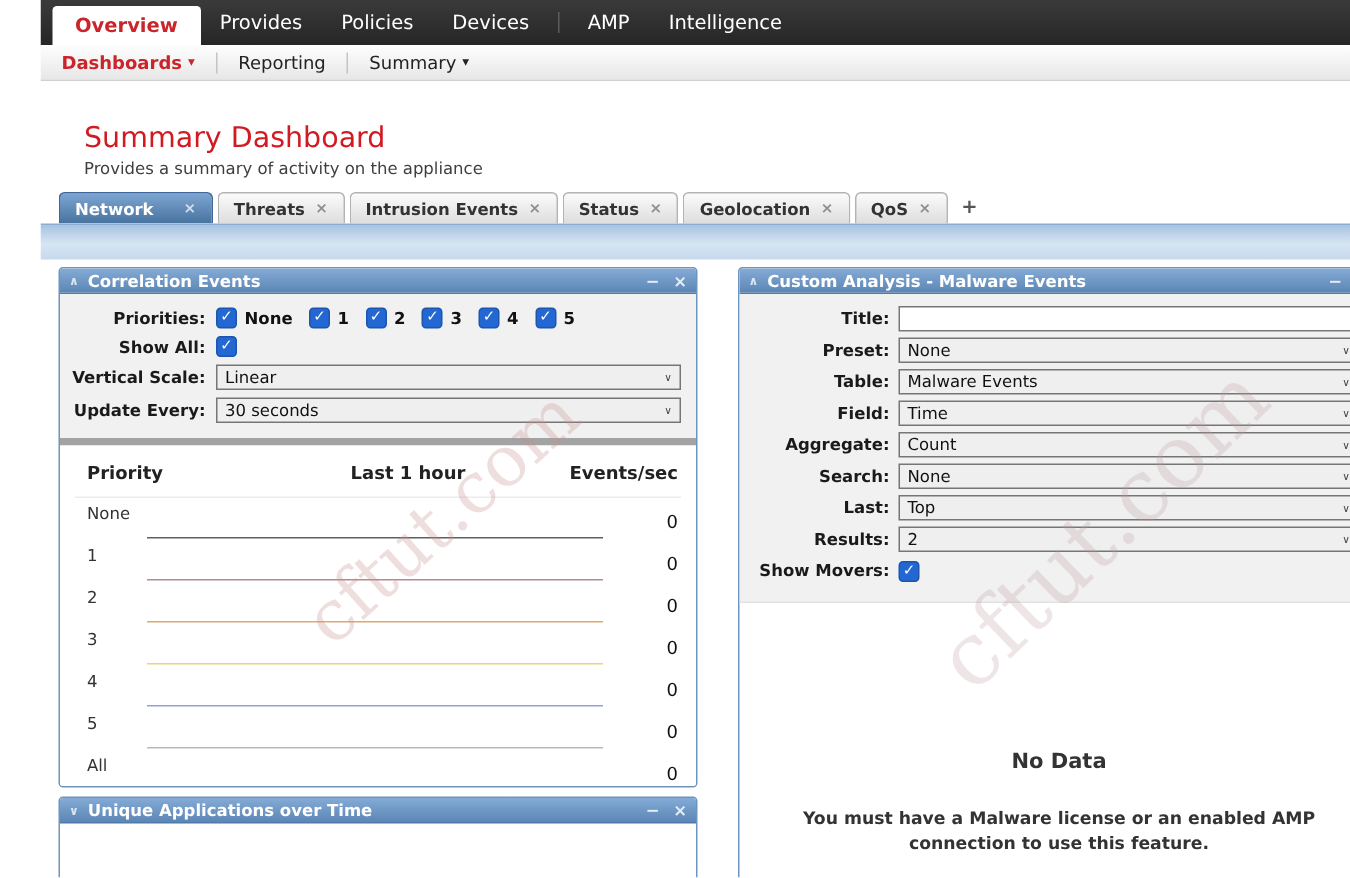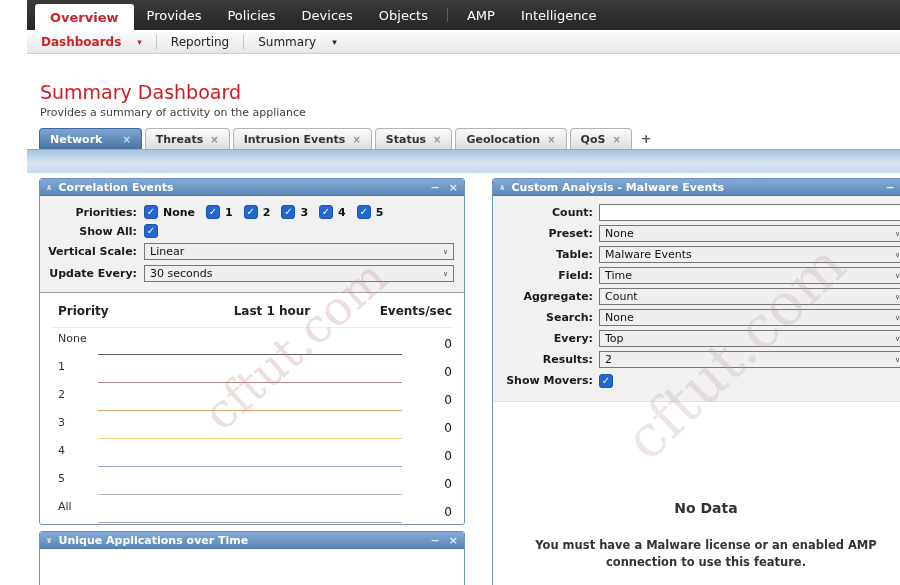--- a/index.html
+++ b/index.html
@@ -12,27 +12,27 @@
     background:linear-gradient(#3a3a3a,#262626); display:flex; align-items:stretch; }
   .topnav-tab-active { margin:4px 0 0 8px; background:#fff; border-radius:3px 3px 0 0;
     padding:6px 15px 0; color:#c9252b; font-weight:bold; font-size:13px; cursor:default; }
   .topnav-item { padding:8px 13px 0; color:#fff; font-size:13px; cursor:default; }
   .topnav-sep { width:1px; background:#5c5c5c; margin:8px 6px; }
 
   
   .subnav { position:absolute; left:0; top:30px; width:100%; height:24px;
     background:linear-gradient(#fefefe,#e7e7e7); border-bottom:1px solid #cfcfcf;
     display:flex; align-items:center; font-size:12px; }
-  .subnav-item { padding:0 14px; color:#222; display:flex; align-items:center; gap:16px; }
+  .subnav-item { padding:0 14px; color:#222; display:flex; align-items:center; gap:4px; }
   .subnav-item.accent { color:#c9252b; font-weight:bold; }
   .subnav-caret { font-size:9px; }
   .subnav-sep { width:1px; height:14px; background:#c4c4c4; }
 
   
-  .page-head { position:absolute; left:13px; top:81px; }
+  .page-head { position:absolute; left:29px; top:81px; }
   .page-title { font-size:19px; color:#d11a22; font-weight:normal; }
   .page-subtitle { font-size:11px; color:#3f3f3f; margin-top:3px; }
 
   
   .dash-tabs { position:absolute; left:12px; top:128px; height:21px; display:flex; align-items:flex-end; }
   .dtab { display:flex; align-items:center; padding:0 10px; height:21px;
     background:linear-gradient(#fbfbfb,#dddddd); border:1px solid #b3b3b3; border-bottom:none;
     border-radius:4px 4px 0 0; margin-right:3px; font-size:11px; font-weight:bold; color:#333; cursor:default; }
   .dtab .x { margin-left:7px; color:#8f8f8f; font-size:10px; font-weight:bold; }
   .dtab.active { background:linear-gradient(#7da5d2,#48739f); border-color:#40669a; color:#fff;gap:13px; }
@@ -50,21 +50,21 @@
     border-bottom:1px solid #4f7aa9; }
   .panel-collapse { color:#d9e5f2; font-size:8px; margin-right:6px; }
   .panel-title { flex:1; }
   .panel-min, .panel-close { color:#e4edf6; font-weight:bold; font-size:11px; margin-left:9px; }
 
   #panel-correlation { left:12px; top:178px; width:426px; height:347px; }
   #panel-custom     { left:465px; top:178px; width:428px; height:440px; }
   #panel-apps       { left:12px; top:531px; width:426px; height:80px; }
 
   
-  .ce-controls { background:#f1f1f1; padding:9px 8px 5px; border-bottom:1px solid #a3a3a3; }
+  .ce-controls { background:#f1f1f1; padding:9px 8px 5px; border-bottom:5px solid #a3a3a3; }
   .ctl-row { display:flex; align-items:center; margin-bottom:5px; }
   .ctl-label { flex:0 0 96px; text-align:right; font-size:11px; font-weight:bold; color:#1a1a1a; padding-right:7px; }
   .cb { width:14px; height:14px; background:#2367d3; border:1px solid #1c55ad; border-radius:3px;
     color:#fff; font-size:10px; line-height:12px; text-align:center; font-weight:bold; }
   .cb-group { display:flex; align-items:center; margin-right:11px; }
   .cb-group .cb-label { font-size:11px; font-weight:bold; margin-left:5px; color:#111; }
   .selectbox { flex:1; height:17px; background:#efefef; border:1px solid #767676;
     display:flex; align-items:center; padding:0 5px; font-size:11px; color:#111; margin-right:2px; }
   .selectbox .chev { margin-left:auto; font-size:7px; color:#444; }
 
@@ -105,21 +105,20 @@
 </head>
 <body>
 
 <div class="stage">
 
   <div class="topnav">
     <div class="topnav-tab-active">Overview</div>
     <div class="topnav-item">Provides</div>
     <div class="topnav-item">Policies</div>
     <div class="topnav-item">Devices</div>
-    <div class="topnav-item">Objects</div>
     <div class="topnav-sep"></div>
     <div class="topnav-item">AMP</div>
     <div class="topnav-item">Intelligence</div>
   </div>
 
   <div class="subnav">
     <div class="subnav-item accent">
       <span>Dashboards</span>
       <span class="subnav-caret">▾</span>
     </div>
@@ -276,21 +275,21 @@
   <div class="panel" id="panel-custom">
     <div class="panel-header">
       <span class="panel-collapse">∧</span>
       <span class="panel-title">Custom Analysis - Malware Events</span>
       <span class="panel-min">−</span>
       <span class="panel-close">×</span>
     </div>
 
     <div class="ca-form">
       <div class="form-row">
-        <div class="form-label">Count:</div>
+        <div class="form-label">Title:</div>
         <input class="text-input" type="text" value="" style="">
       </div>
       <div class="form-row">
         <div class="form-label">Preset:</div>
         <div class="selectbox">
           <span>None</span>
           <span class="chev">∨</span>
         </div>
       </div>
       <div class="form-row">
@@ -315,21 +314,21 @@
         </div>
       </div>
       <div class="form-row">
         <div class="form-label">Search:</div>
         <div class="selectbox">
           <span>None</span>
           <span class="chev">∨</span>
         </div>
       </div>
       <div class="form-row">
-        <div class="form-label">Every:</div>
+        <div class="form-label">Last:</div>
         <div class="selectbox">
           <span>Top</span>
           <span class="chev">∨</span>
         </div>
       </div>
       <div class="form-row">
         <div class="form-label">Results:</div>
         <div class="selectbox">
           <span>2</span>
           <span class="chev">∨</span>

